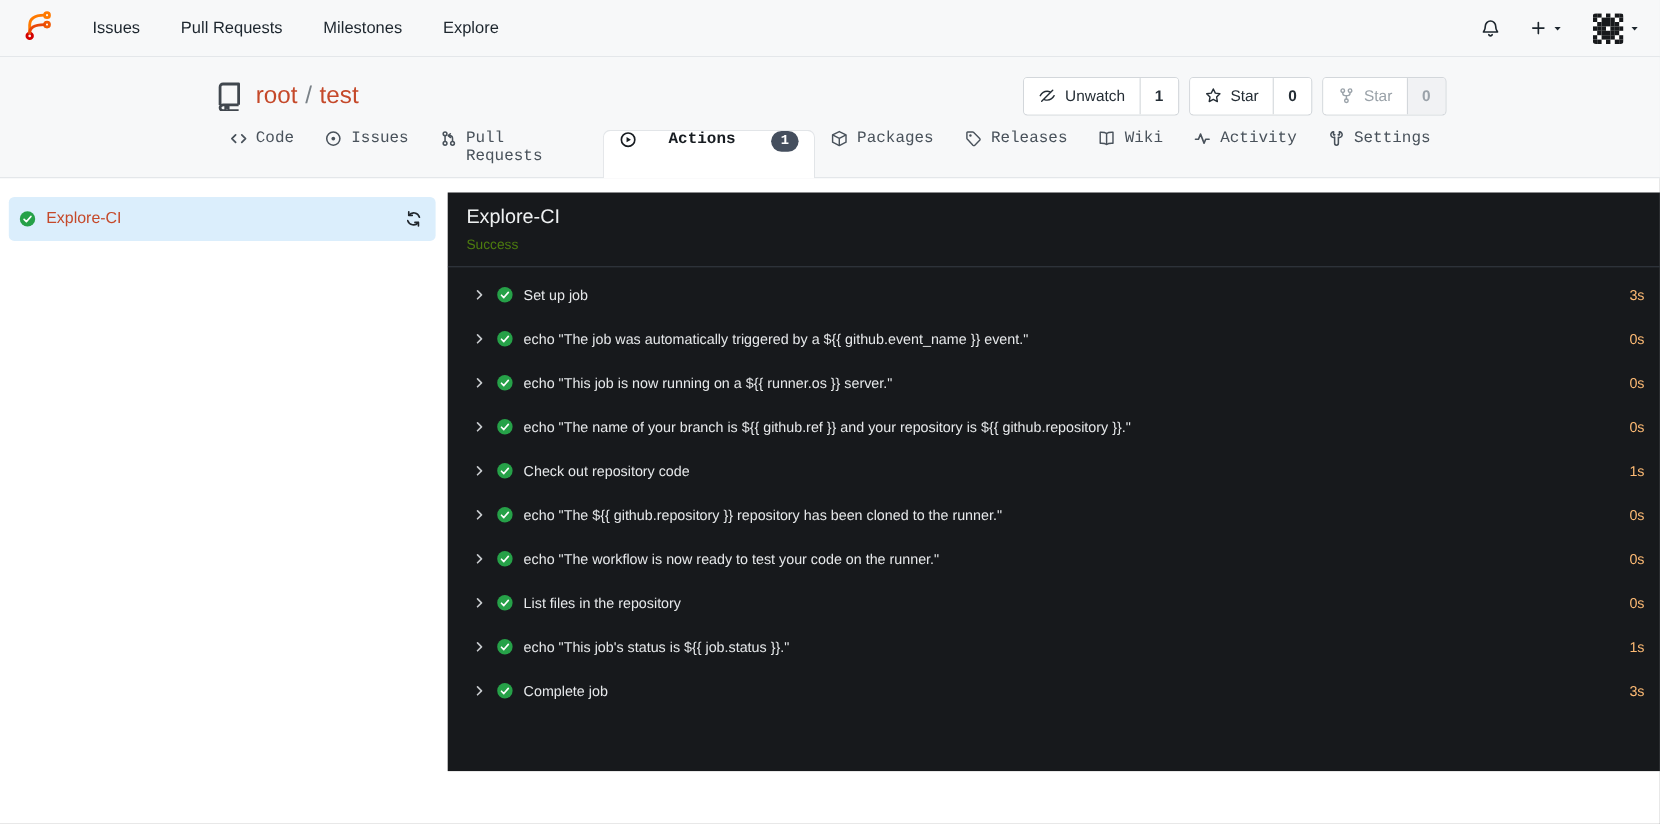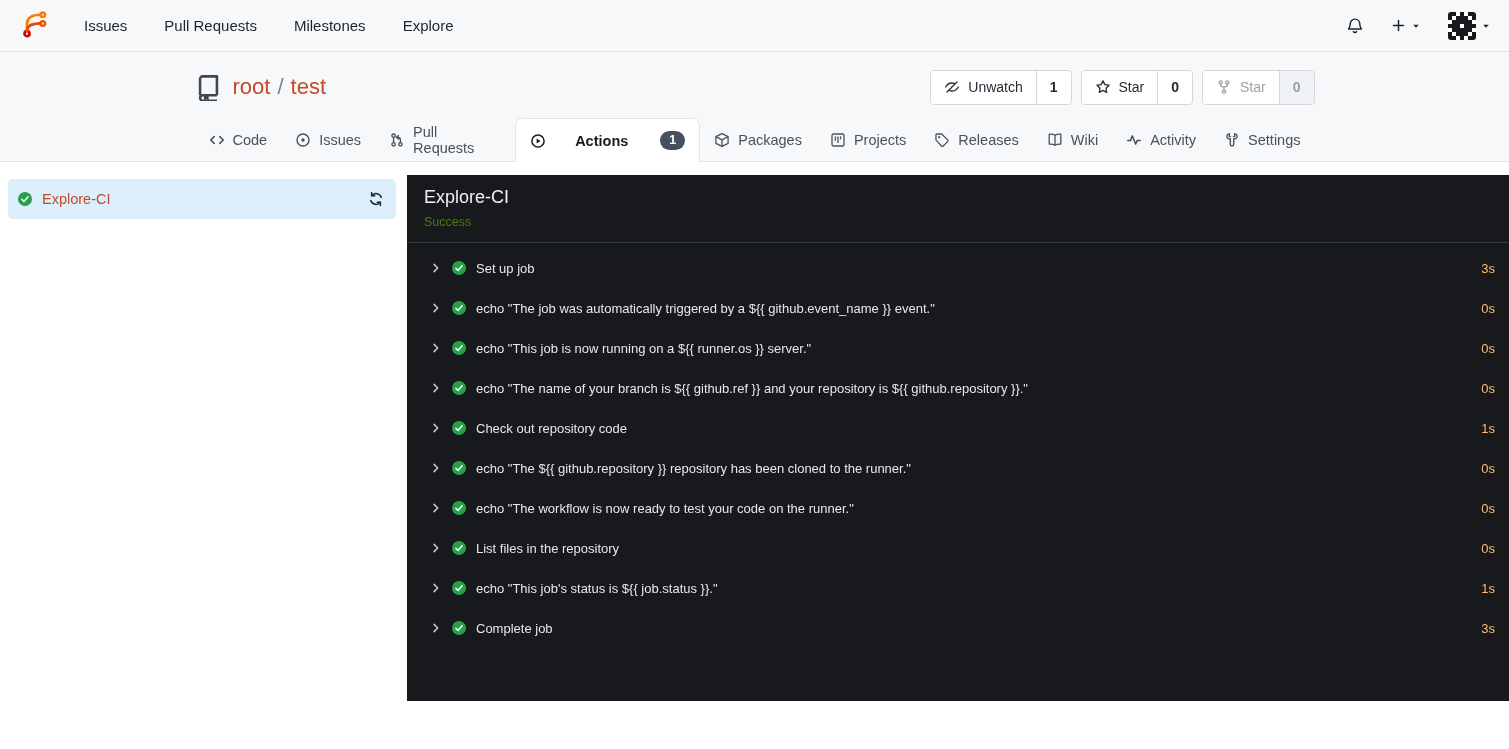--- a/index.html
+++ b/index.html
@@ -36,22 +36,22 @@
   .rbtn{display:flex;height:33px;border:1px solid #d3d7db;border-radius:4px;background:#fff;overflow:hidden;}
   .rbtn-main{display:flex;align-items:center;gap:8px;padding:0 13px;font-size:14px;
     color:#242d35;background:#fff;border:none;cursor:pointer;}
   .rbtn-main .ico{display:flex;}
   .rbtn-count{display:flex;align-items:center;padding:0 13px;border:none;border-left:1px solid #d3d7db;
     background:#fff;font-size:14px;font-weight:700;color:#242d35;cursor:pointer;}
   .rbtn.disabled .rbtn-main{color:#9aa2a9;}
   .rbtn.disabled .rbtn-count{background:#f1f2f4;color:#9aa2a9;}
 
   .tabs-row{display:flex;align-items:stretch;height:44px;margin-top:12px;}
-  .tab{display:flex;align-items:center;gap:8px;padding:0 14px;font-size:14.5px;
-    color:#49525b;cursor:pointer;position:relative;}
+  .tab{display:flex;align-items:flex-start;gap:8px;padding:0 14px;font-size:14.5px;
+    color:#49525b;cursor:pointer;position:relative;font-family:Liberation Mono, monospace;}
   .tab .ico{display:flex;color:#49525b;}
   .tab.active{background:#fff;border:1px solid #e2e5e8;border-bottom:none;
     border-radius:7px 7px 0 0;color:#171c21;font-weight:700;z-index:1;gap:29px;}
   .tab.active .ico{color:#171c21;}
   .tab-badge{background:var(--badge,#454f5e);color:#fff;font-size:12.5px;font-weight:700;
     border-radius:10px;padding:2px 9px;margin-left:3px;line-height:1.2;}
   .tab-settings{margin-left:auto;}
 
   
   .page-title{font-size:20px;font-weight:500;color:#1f262c;margin:0;padding:21px 0 0 26px;}
@@ -279,30 +279,20 @@
           <span class="ico">
             <svg viewBox="0 0 16 16" width="16" height="16" fill="none" stroke="currentColor" stroke-width="1.3" stroke-linejoin="round">
               <path d="M8 1.6 14.1 4.7v6.6L8 14.4 1.9 11.3V4.7z"></path>
               <path d="M1.9 4.7 8 7.8l6.1-3.1M8 7.8v6.4"></path>
             </svg>
           </span>
           <span class="tab-label">Packages</span>
 
         </a>
 
-        <a class="tab">
-          <span class="ico">
-            <svg viewBox="0 0 16 16" width="16" height="16" fill="none" stroke="currentColor" stroke-width="1.3">
-              <rect x="2" y="2" width="12" height="12" rx="1.6"></rect>
-              <path d="M5.4 4.8v3.4M8 4.8v5.6M10.6 4.8v2" stroke-linecap="round"></path>
-            </svg>
-          </span>
-          <span class="tab-label">Projects</span>
-
-        </a>
 
         <a class="tab">
           <span class="ico">
             <svg viewBox="0 0 16 16" width="16" height="16" fill="none" stroke="currentColor" stroke-width="1.3" stroke-linejoin="round">
               <path d="M2 2.6c0-.3.3-.6.6-.6h4.6c.3 0 .6.1.8.3l5.6 5.6c.5.5.5 1.2 0 1.7l-4.4 4.4c-.5.5-1.2.5-1.7 0L2.3 8.4A1.2 1.2 0 0 1 2 7.6V2.6z"></path>
               <circle cx="5.2" cy="5.2" r="1.1" fill="currentColor" stroke="none"></circle>
             </svg>
           </span>
           <span class="tab-label">Releases</span>
 

